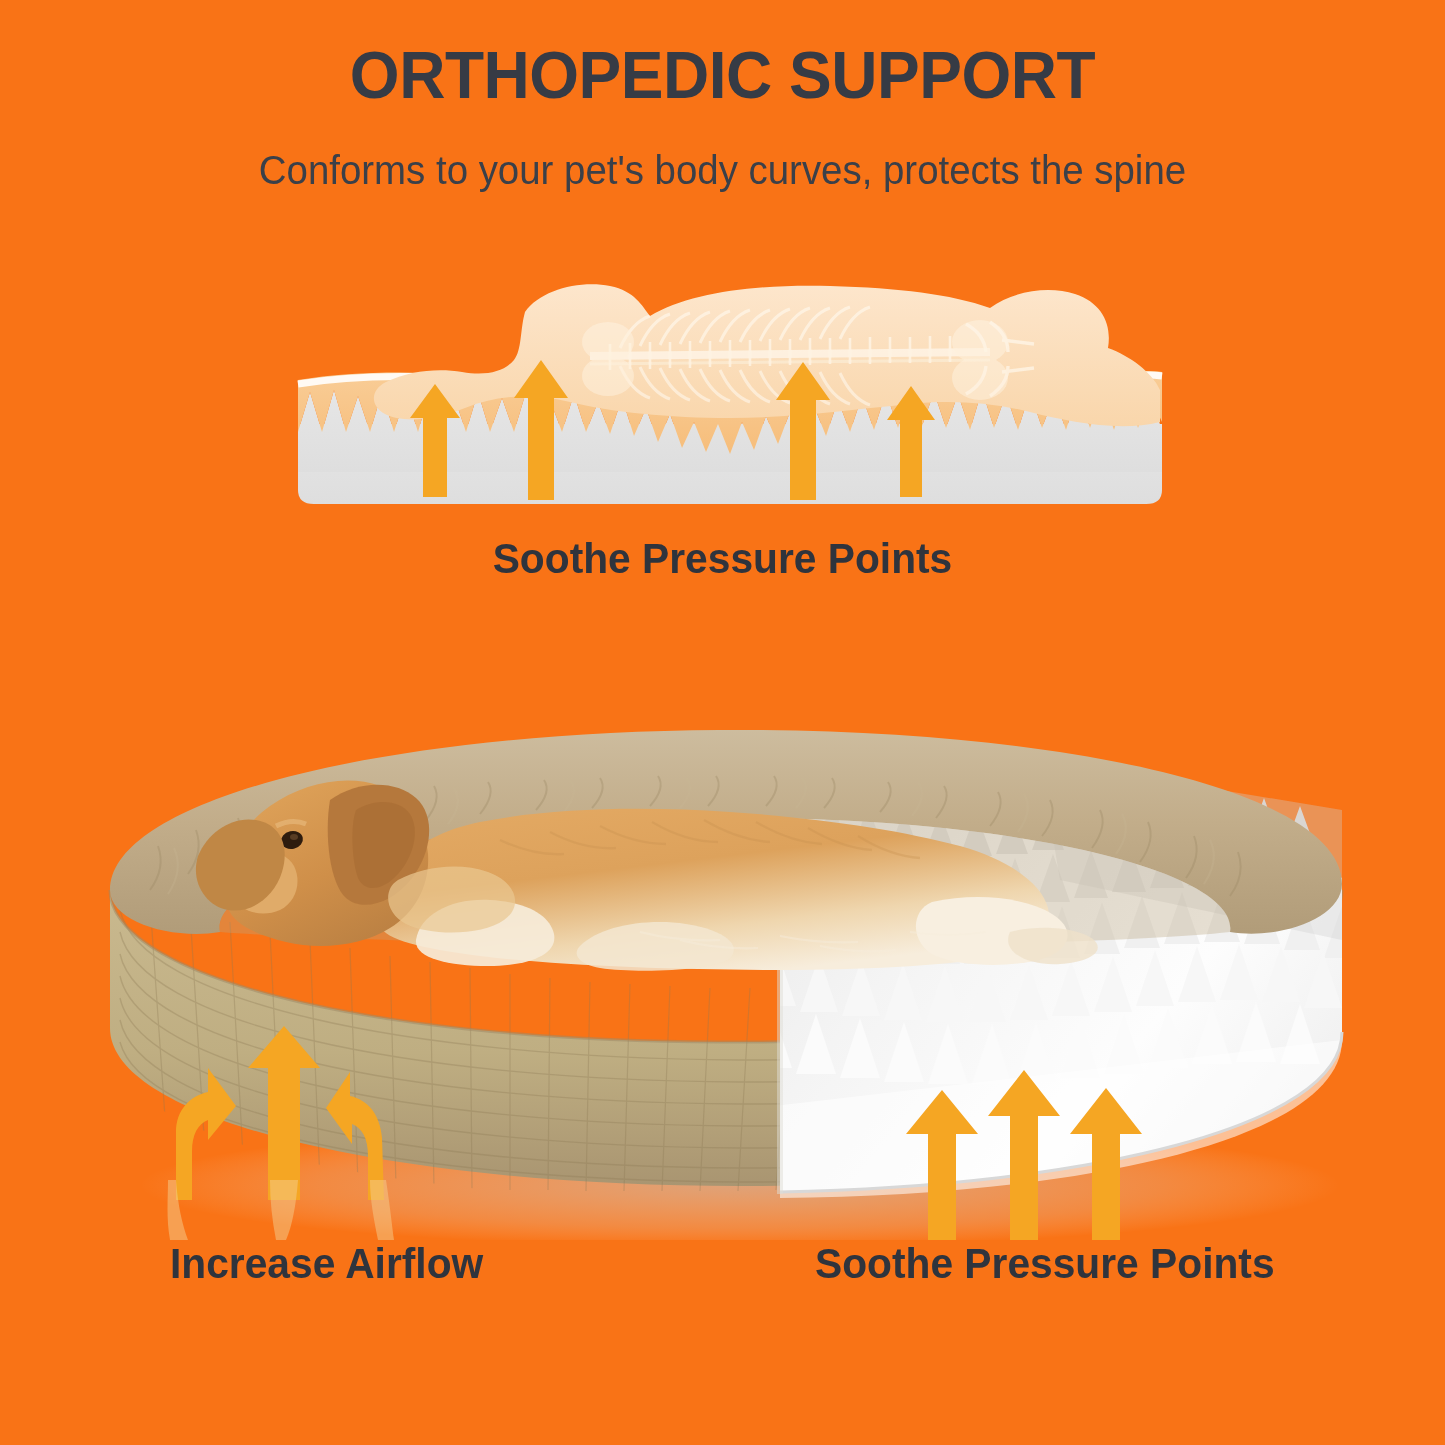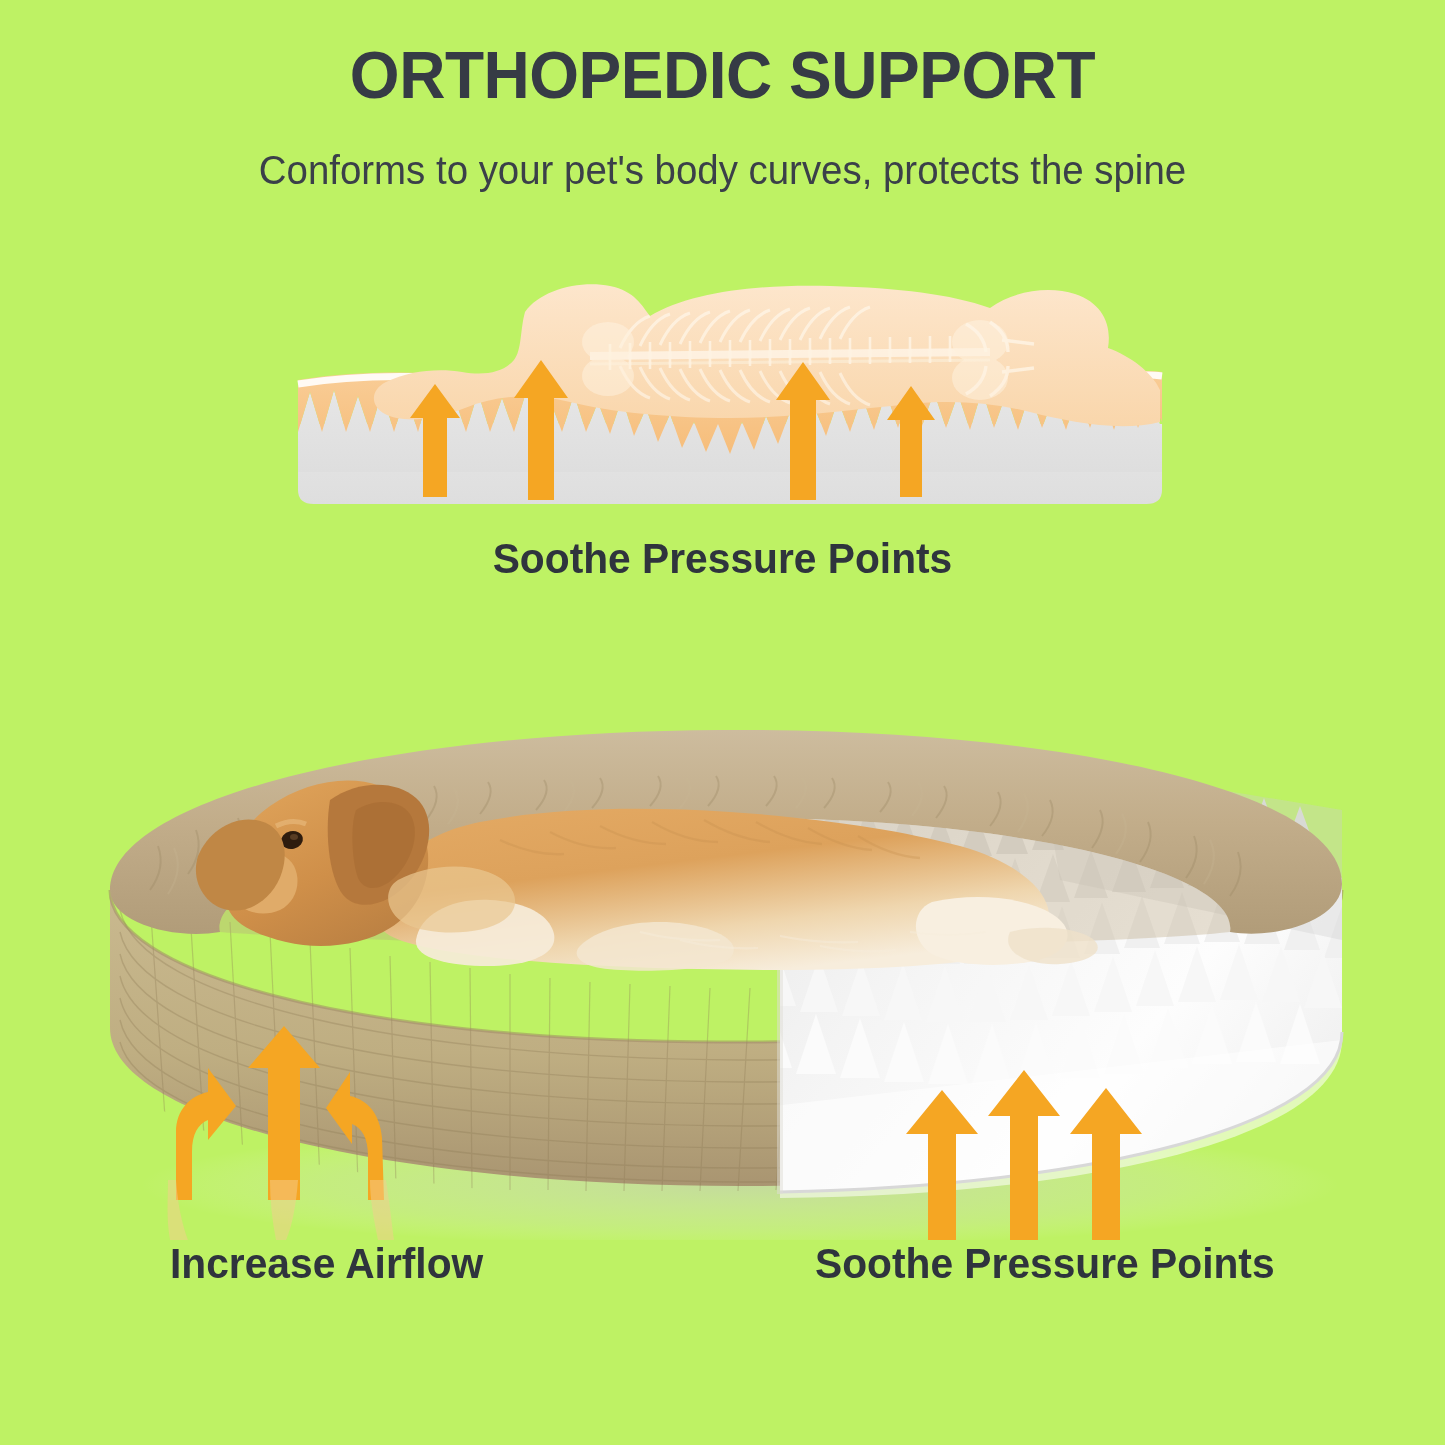--- a/index.html
+++ b/index.html
@@ -3,21 +3,21 @@
 <meta charset="utf-8">
 <style>
   html,body{margin:0;padding:0;}
   body{
     width:1445px;height:1445px;
     background:#f6f6f5;
     font-family:"Liberation Sans", sans-serif;
     overflow:hidden;
     position:relative;
   }
-  .stage{position:relative;width:1445px;height:1445px;overflow:hidden;background:#bef264;}
+  .stage{position:relative;width:1445px;height:1445px;overflow:hidden;background:#f97316;}
 
   
   .headline{
     position:absolute;left:0;top:42px;width:1445px;
     text-align:center;
     font-size:66px;font-weight:bold;
     letter-spacing:-0.5px;
     color:#363b45;
     line-height:1;
     transform:scaleX(0.97);

